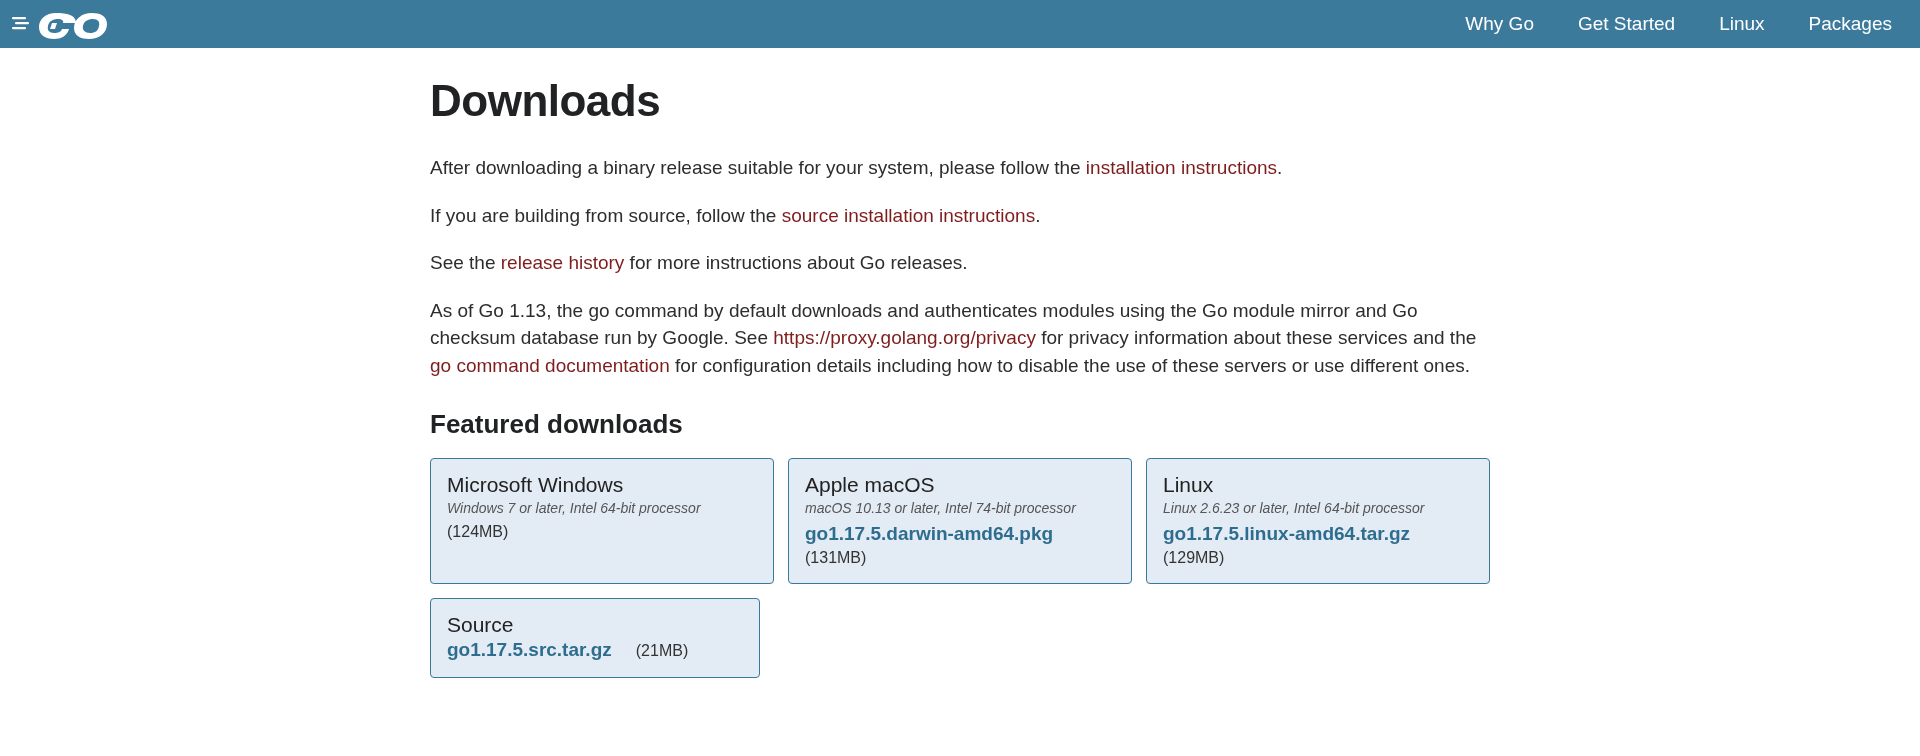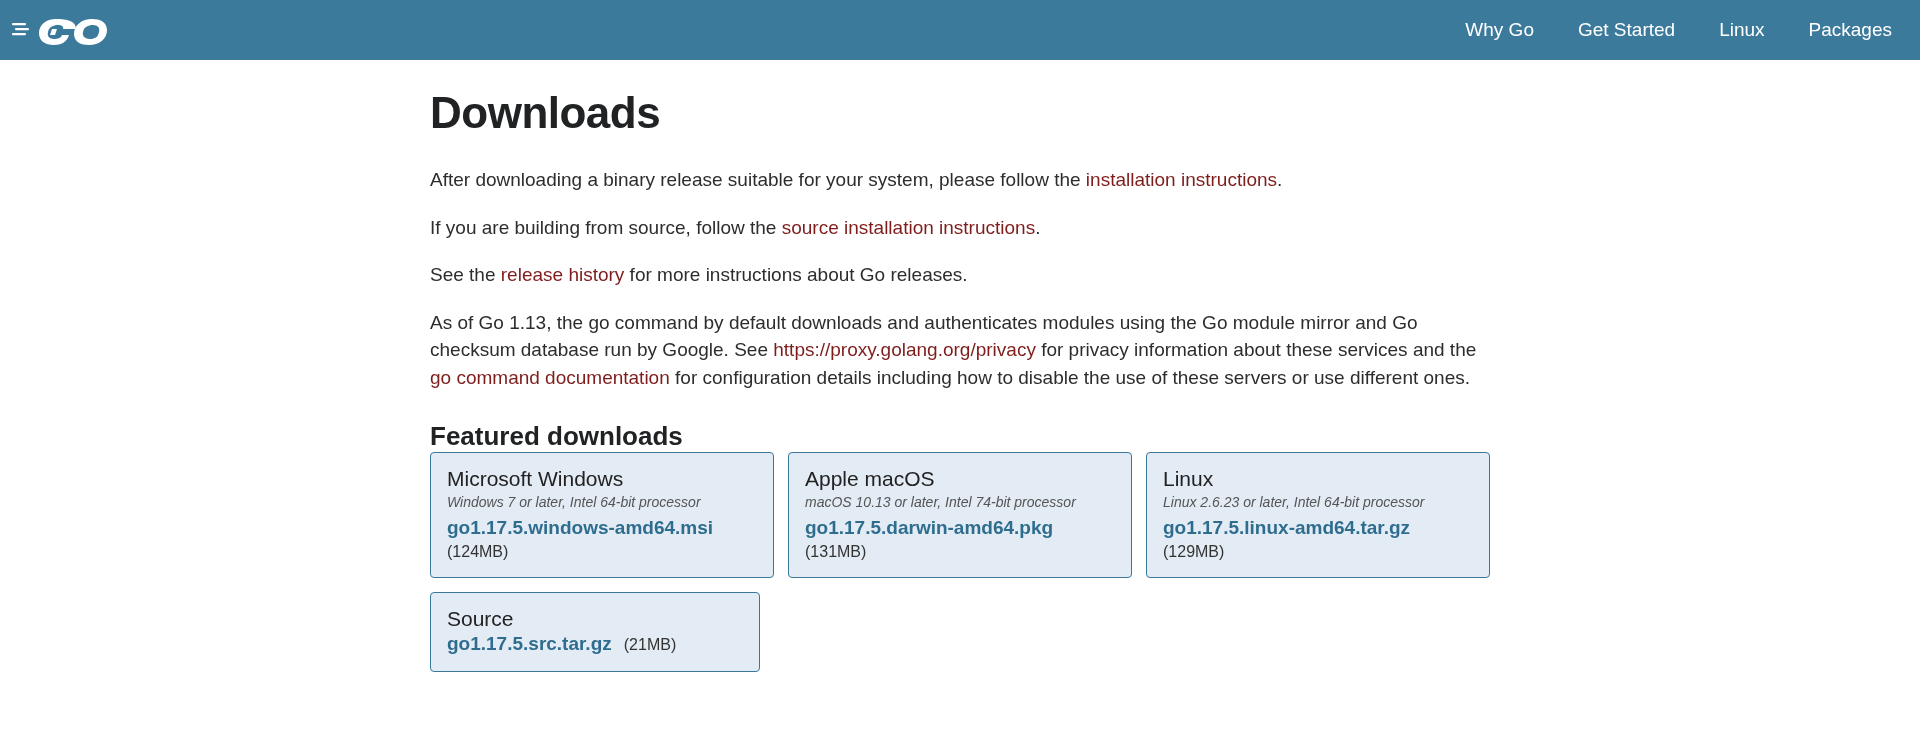--- a/index.html
+++ b/index.html
@@ -8,21 +8,21 @@
     color: #202224;
     background: #fff;
   }
   header.topbar {
     background: #3c7a9c;
     color: #fff;
     display: flex;
     align-items: center;
     justify-content: space-between;
     padding: 8px 28px 8px 12px;
-    height: 60px;
+    height: 48px;
   }
   .logo {
     display: flex;
     align-items: center;
     gap: 6px;
   }
   .logo svg { display:block; }
   nav.topnav {
     display: flex;
     gap: 44px;
@@ -52,20 +52,21 @@
   }
   a.inline-link {
     color: #7f1d1d;
     text-decoration: none;
     cursor: pointer;
   }
   h2.section-title {
     font-size: 26px;
     font-weight: 800;
     margin-top: 30px;
+    margin-bottom: 18px;
   }
   .card-row {
     display: flex;
     gap: 14px;
     flex-wrap: wrap;
   }
   .dl-card {
     flex: 1 1 0;
     min-width: 300px;
     background: #e3ecf5;
@@ -99,21 +100,21 @@
     margin-bottom: 4px;
     word-break: break-all;
   }
   .card-size {
     font-size: 16px;
     color: #333;
   }
   .source-line {
     display: flex;
     align-items: baseline;
-    gap: 12px;
+    gap: 24px;
     flex-wrap: wrap;
   }
 </style>
 </head>
 <body>
 
 <header class="topbar">
   <div class="logo">
     <svg width="100" height="38" viewBox="0 0 100 38" aria-hidden="true">
       <g fill="#ffffff">
@@ -171,21 +172,20 @@
     <span>As of Go 1.13, the go command by default downloads and authenticates modules using the Go module mirror and Go checksum database run by Google. See </span><a class="inline-link">https://proxy.golang.org/privacy</a><span> for privacy information about these services and the </span><a class="inline-link">go command documentation</a><span> for configuration details including how to disable the use of these servers or use different ones.</span>
   </p>
 
   <h2 class="section-title">Featured downloads</h2>
 
   <div class="card-row">
 
     <div class="dl-card">
       <div class="card-title">Microsoft Windows</div>
       <div class="card-sub">Windows 7 or later, Intel 64-bit processor</div>
-      <div class="card-file">go1.17.5.windows-amd64.msi</div>
       <div class="card-size">(124MB)</div>
     </div>
 
     <div class="dl-card">
       <div class="card-title">Apple macOS</div>
       <div class="card-sub">macOS 10.13 or later, Intel 74-bit processor</div>
       <div class="card-file">go1.17.5.darwin-amd64.pkg</div>
       <div class="card-size">(131MB)</div>
     </div>
 

